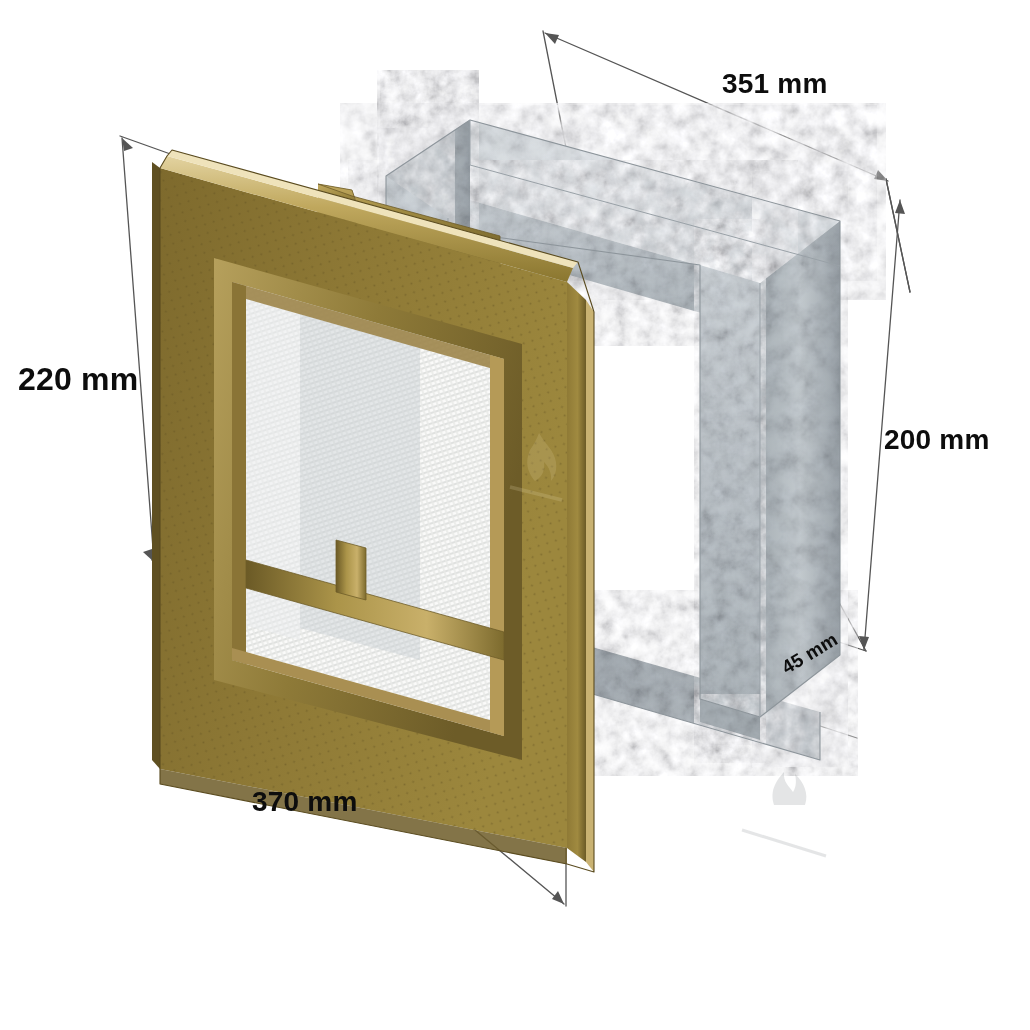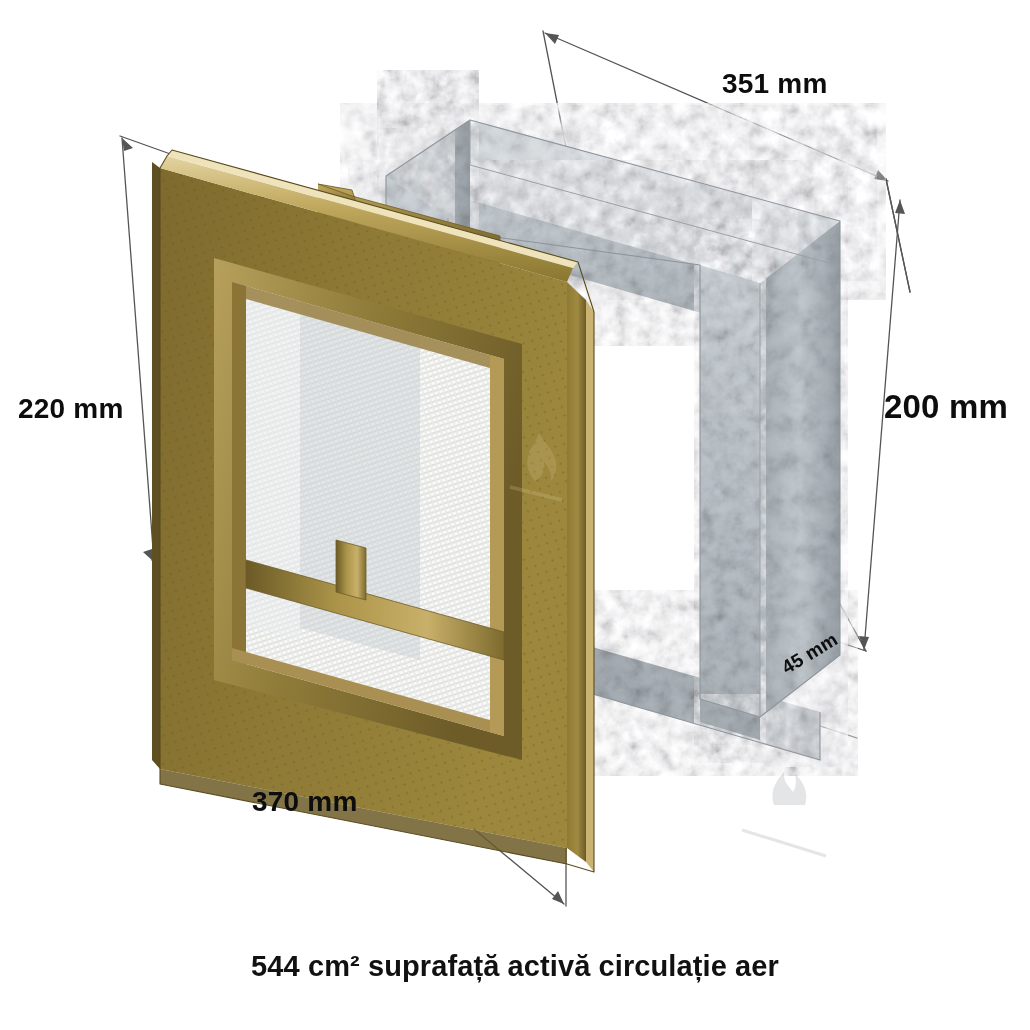--- a/index.html
+++ b/index.html
@@ -28,22 +28,22 @@
   }
   .dim-label {
     position: absolute;
     font-family: "Liberation Sans", sans-serif;
     font-weight: bold;
     color: #0d0d0d;
     white-space: nowrap;
     letter-spacing: 0.2px;
   }
   #lbl-351 { left: 722px; top: 68px;  font-size: 28px; }
-  #lbl-220 { left: 18px;  top: 361px; font-size: 28px; margin-top: 32px; }
-  #lbl-200 { left: 884px; top: 388px; font-size: 33px; }
+  #lbl-220 { left: 18px;  top: 361px; font-size: 32px; }
+  #lbl-200 { left: 884px; top: 424px; font-size: 28px; }
   #lbl-370 { left: 252px; top: 786px; font-size: 28px; text-align: right; }
   #lbl-45 {
     left: 778px; top: 660px;
     font-size: 19px;
     transform: rotate(-31deg);
     transform-origin: left top;
   }
   #caption {
     position: absolute;
     left: 0;
@@ -288,15 +288,14 @@
   <div class="dim-label" id="lbl-351">351 mm</div>
 
   <div class="dim-label" id="lbl-220">220 mm</div>
 
   <div class="dim-label" id="lbl-200">200 mm</div>
 
   <div class="dim-label" id="lbl-370">370 mm</div>
 
   <div class="dim-label" id="lbl-45">45 mm</div>
 
-  <div id="caption">544 cm² suprafață activă circulație aer</div>
 
 </div>
 
 </body></html>

